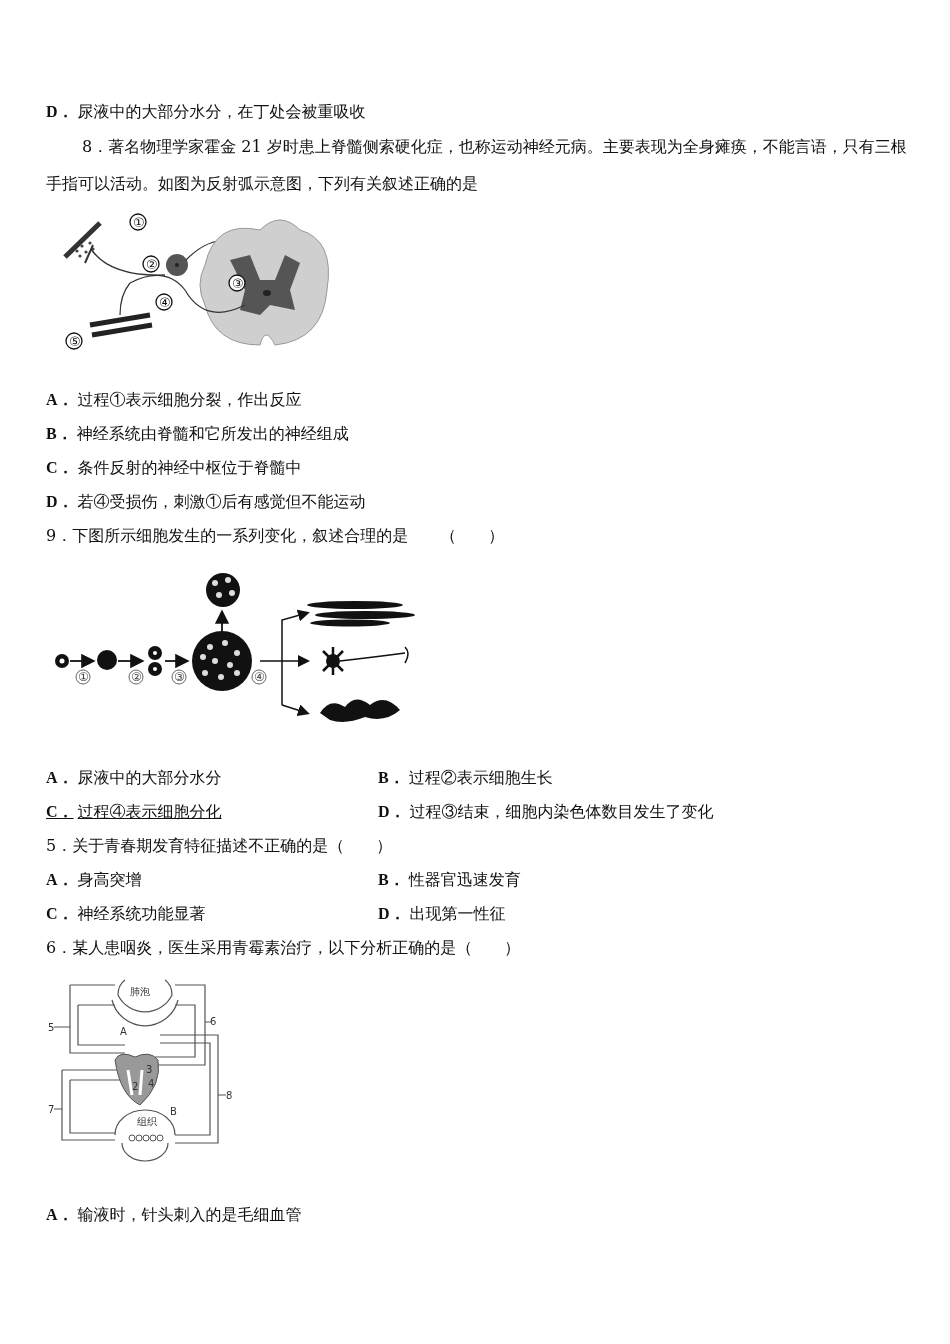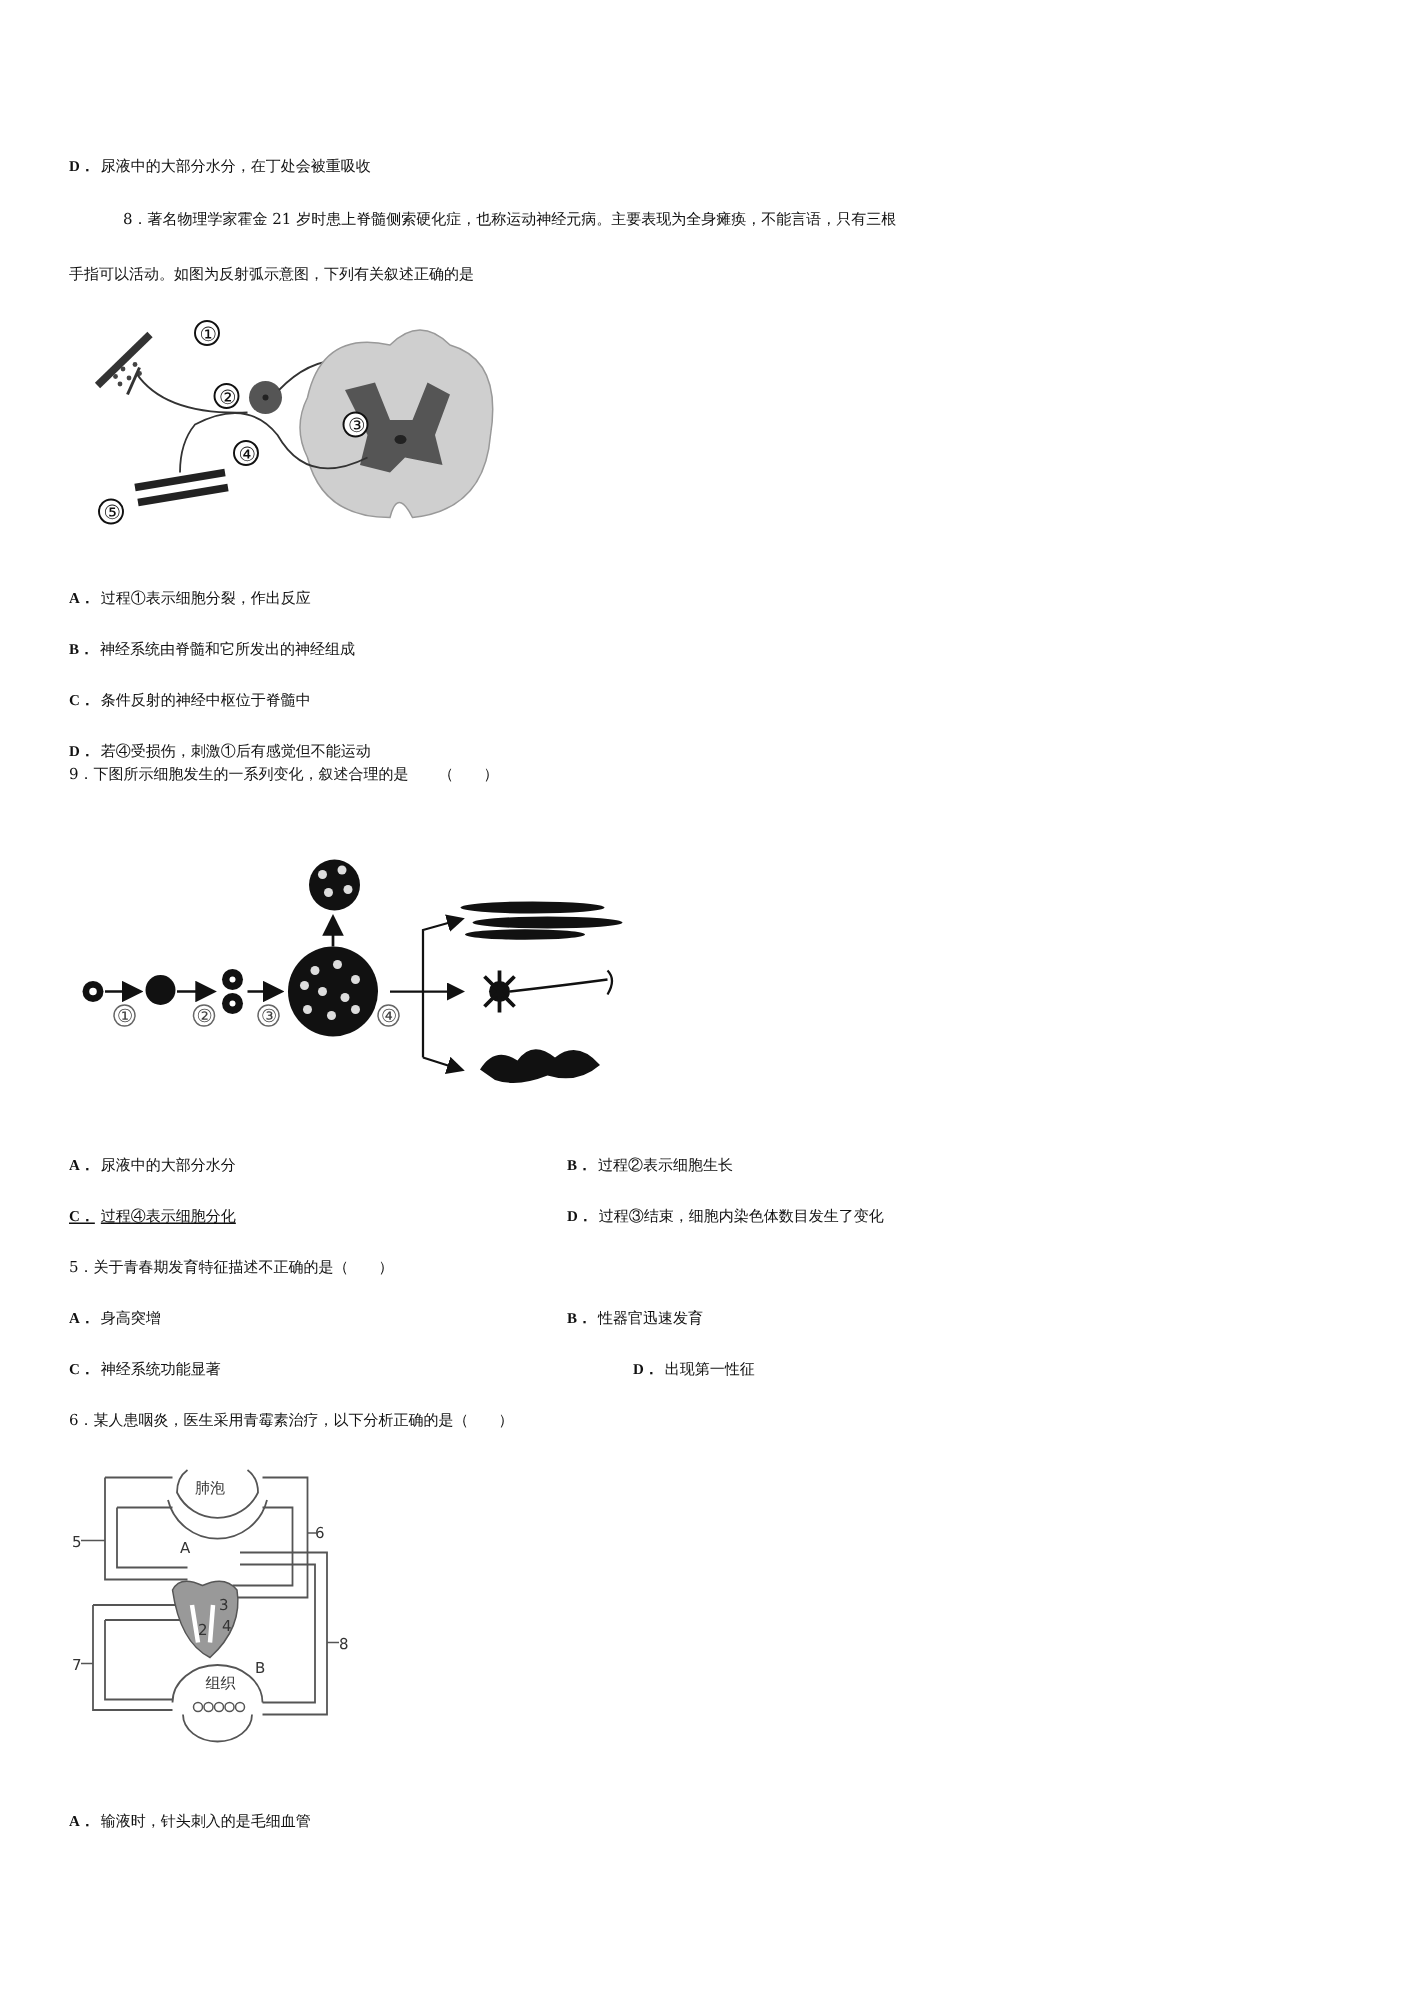--- a/index.html
+++ b/index.html
@@ -2,21 +2,21 @@
 <html><head>
 <meta charset="utf-8">
 <style>
   html, body { margin: 0; padding: 0; background: #ffffff; }
   body {
     width: 950px; height: 1344px; position: relative; overflow: hidden;
     font-family: "DejaVu Serif", "Liberation Serif", serif;
     color: #111;
   }
   .line {
-    position: absolute; left: 46px; font-size: 10px; line-height: 20px;
+    position: absolute; left: 46px; font-size: 16px; line-height: 20px;
     white-space: nowrap;
   }
   .opt-label { font-weight: bold; font-family: "Liberation Serif", serif; margin-right: 4px; }
   .col2 { left: 378px; }
   .fig { position: absolute; }
   svg text { font-family: "DejaVu Sans", sans-serif; }
 </style>
 </head>
 <body>
 
@@ -68,21 +68,21 @@
         <text x="14" y="141">⑤</text>
     </g>
   </svg>
 </div>
 
 <div class="line" style="top:390px;"><span class="opt-label">A．</span><span>过程①表示细胞分裂，作出反应</span></div>
 <div class="line" style="top:424px;"><span class="opt-label">B．</span><span>神经系统由脊髓和它所发出的神经组成</span></div>
 <div class="line" style="top:458px;"><span class="opt-label">C．</span><span>条件反射的神经中枢位于脊髓中</span></div>
 <div class="line" style="top:492px;"><span class="opt-label">D．</span><span>若④受损伤，刺激①后有感觉但不能运动</span></div>
 
-<div class="line" style="top:507px;">9．下图所示细胞发生的一系列变化，叙述合理的是　　（　　）</div>
+<div class="line" style="top:526px;">9．下图所示细胞发生的一系列变化，叙述合理的是　　（　　）</div>
 
 <div class="fig" style="left:45px; top:565px; width:380px; height:165px;">
   <svg width="380" height="165" viewBox="0 0 380 165">
     <defs>
         <marker id="ah" markerWidth="8" markerHeight="8" refX="6" refY="4" orient="auto">
           <path d="M0 0 L8 4 L0 8 Z" fill="#111"></path>
         </marker>
       </defs>
     <circle cx="17" cy="96" r="7" fill="#111"></circle>
       <circle cx="17" cy="96" r="2.5" fill="#fff"></circle>
@@ -140,21 +140,21 @@
 
 <div class="line" style="top:768px;"><span class="opt-label">A．</span><span>尿液中的大部分水分</span></div>
 <div class="line col2" style="top:768px;"><span class="opt-label">B．</span><span>过程②表示细胞生长</span></div>
 <div class="line" style="top:802px;text-decoration:underline;"><span class="opt-label">C．</span><span>过程④表示细胞分化</span></div>
 <div class="line col2" style="top:802px;"><span class="opt-label">D．</span><span>过程③结束，细胞内染色体数目发生了变化</span></div>
 
 <div class="line" style="top:836px;">5．关于青春期发育特征描述不正确的是（　　）</div>
 <div class="line" style="top:870px;"><span class="opt-label">A．</span><span>身高突增</span></div>
 <div class="line col2" style="top:870px;"><span class="opt-label">B．</span><span>性器官迅速发育</span></div>
 <div class="line" style="top:904px;"><span class="opt-label">C．</span><span>神经系统功能显著</span></div>
-<div class="line col2" style="top:904px;margin-left:44px;"><span class="opt-label">D．</span><span>出现第一性征</span></div>
+<div class="line col2" style="top:904px;"><span class="opt-label">D．</span><span>出现第一性征</span></div>
 
 <div class="line" style="top:938px;">6．某人患咽炎，医生采用青霉素治疗，以下分析正确的是（　　）</div>
 
 <div class="fig" style="left:40px; top:975px; width:210px; height:200px;">
   <svg width="210" height="200" viewBox="0 0 210 200">
     <g stroke="#555" stroke-width="1.2" fill="none">
 
       <path d="M30 10 L75 10 M30 10 L30 78 L85 78"></path>
       <path d="M38 30 L75 30 M38 30 L38 70 L85 70"></path>
       <path d="M135 10 L165 10 L165 90 L115 90"></path>

